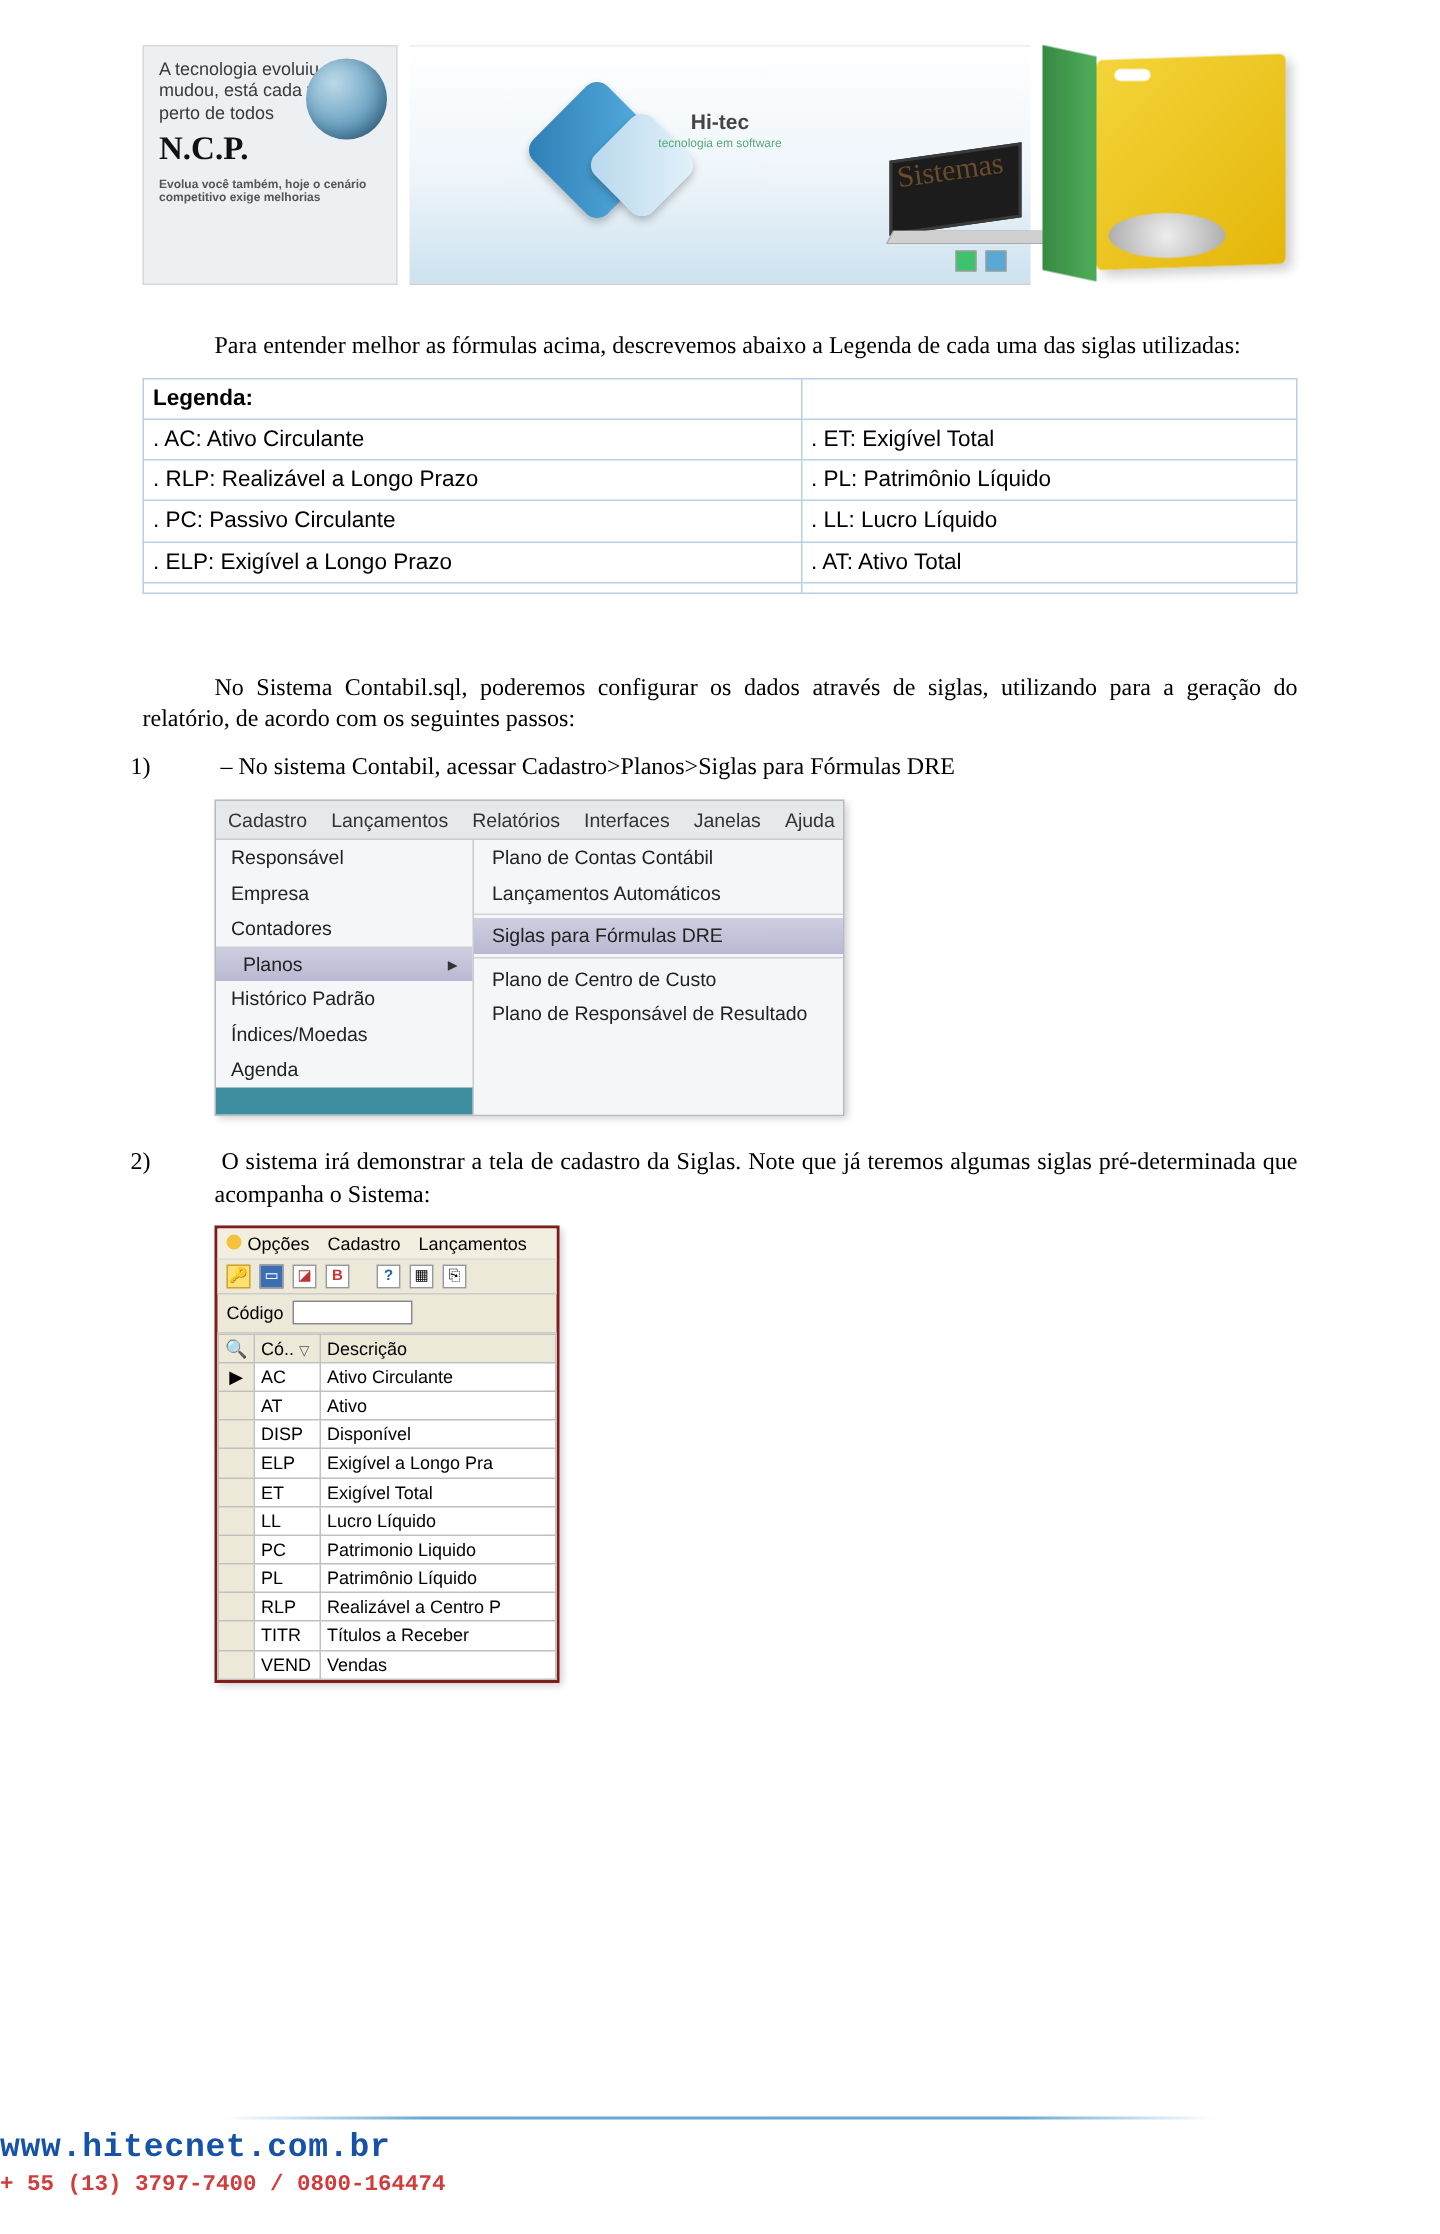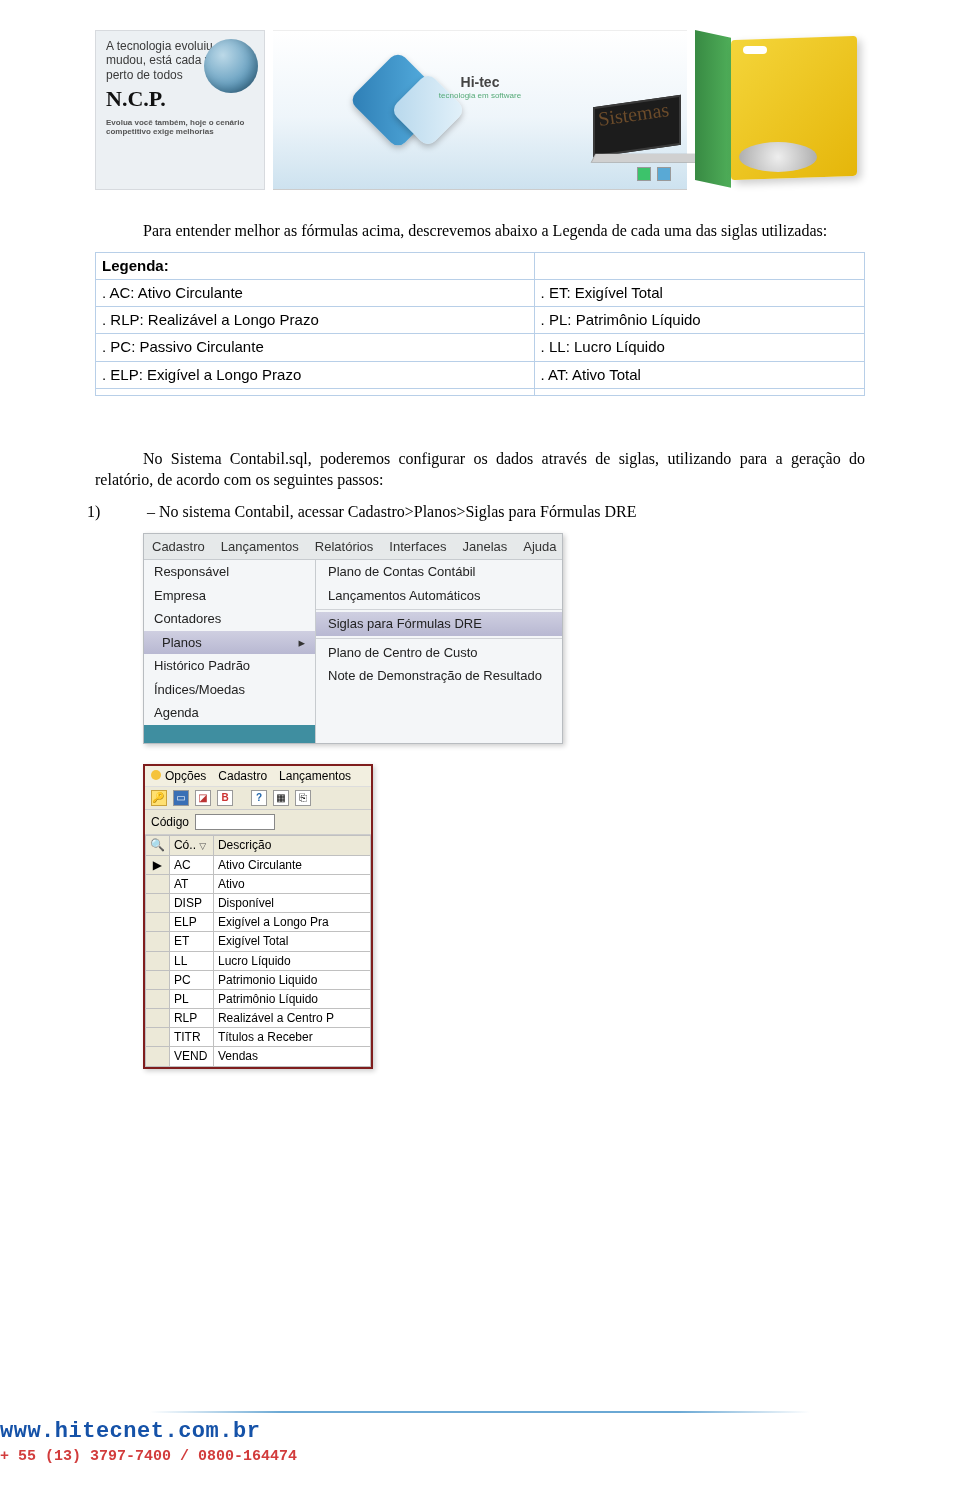--- a/index.html
+++ b/index.html
@@ -280,25 +280,29 @@
         <div class="row">Agenda</div>
         <div class="teal-strip"></div>
       </div>
       <div class="panel-right">
         <div class="row">Plano de Contas Contábil</div>
         <div class="row">Lançamentos Automáticos</div>
         <div class="sep"></div>
         <div class="row selected">Siglas para Fórmulas DRE</div>
         <div class="sep"></div>
         <div class="row">Plano de Centro de Custo</div>
-        <div class="row">Note de Demonstração de Resultado</div>
+        <div class="row">Plano de Responsável de Resultado</div>
       </div>
     </div>
   </div>
 
+  <p class="num-item">
+    <span class="n">2)</span>
+    <span>O sistema irá demonstrar a tela de cadastro da Siglas. Note que já teremos algumas siglas pré-determinada que acompanha o Sistema:</span>
+  </p>
 
   <div class="siglas-shot">
     <div class="topbar">
       <span><span class="dot"></span><span>Opções</span></span>
       <span>Cadastro</span>
       <span>Lançamentos</span>
     </div>
     <div class="toolbar">
       <span class="tb-icon" style="background:#ffe071;border-color:#caa23a;">🔑</span>
       <span class="tb-icon" style="background:#3a6fb5;color:#fff;">▭</span>

